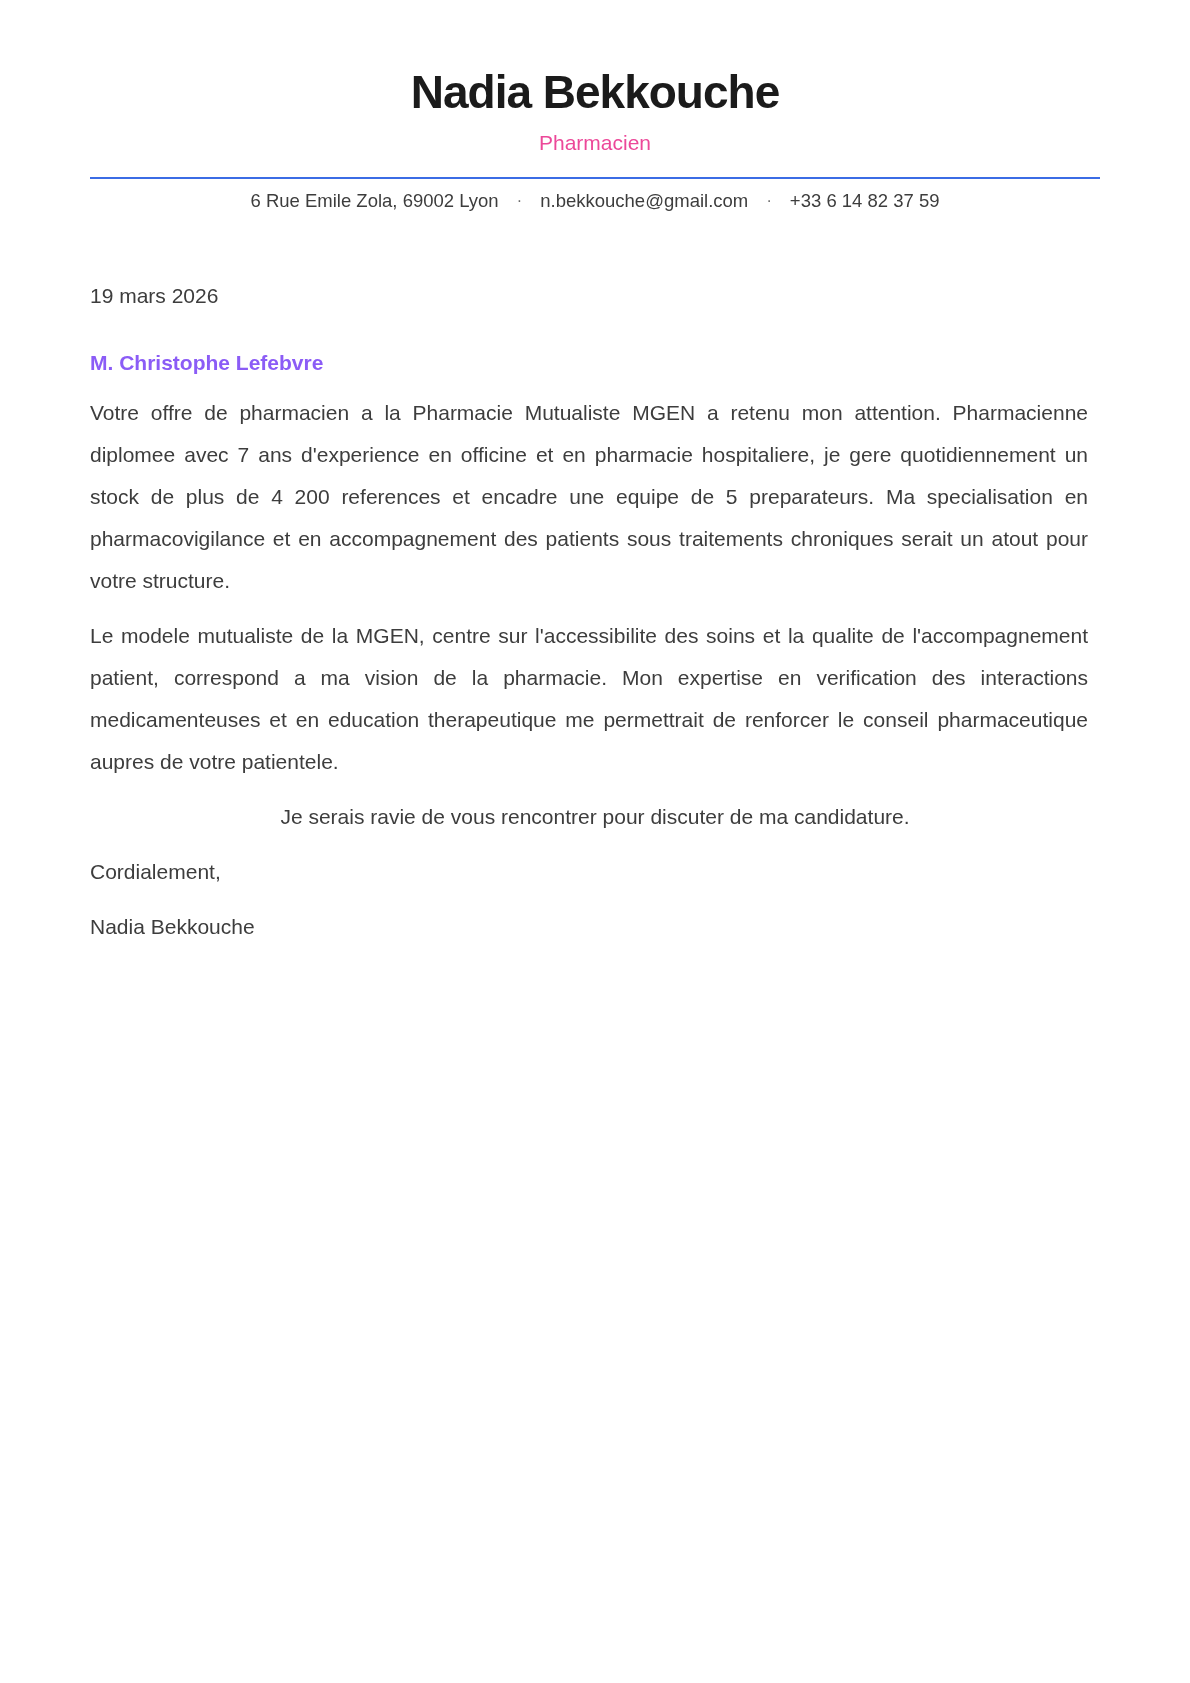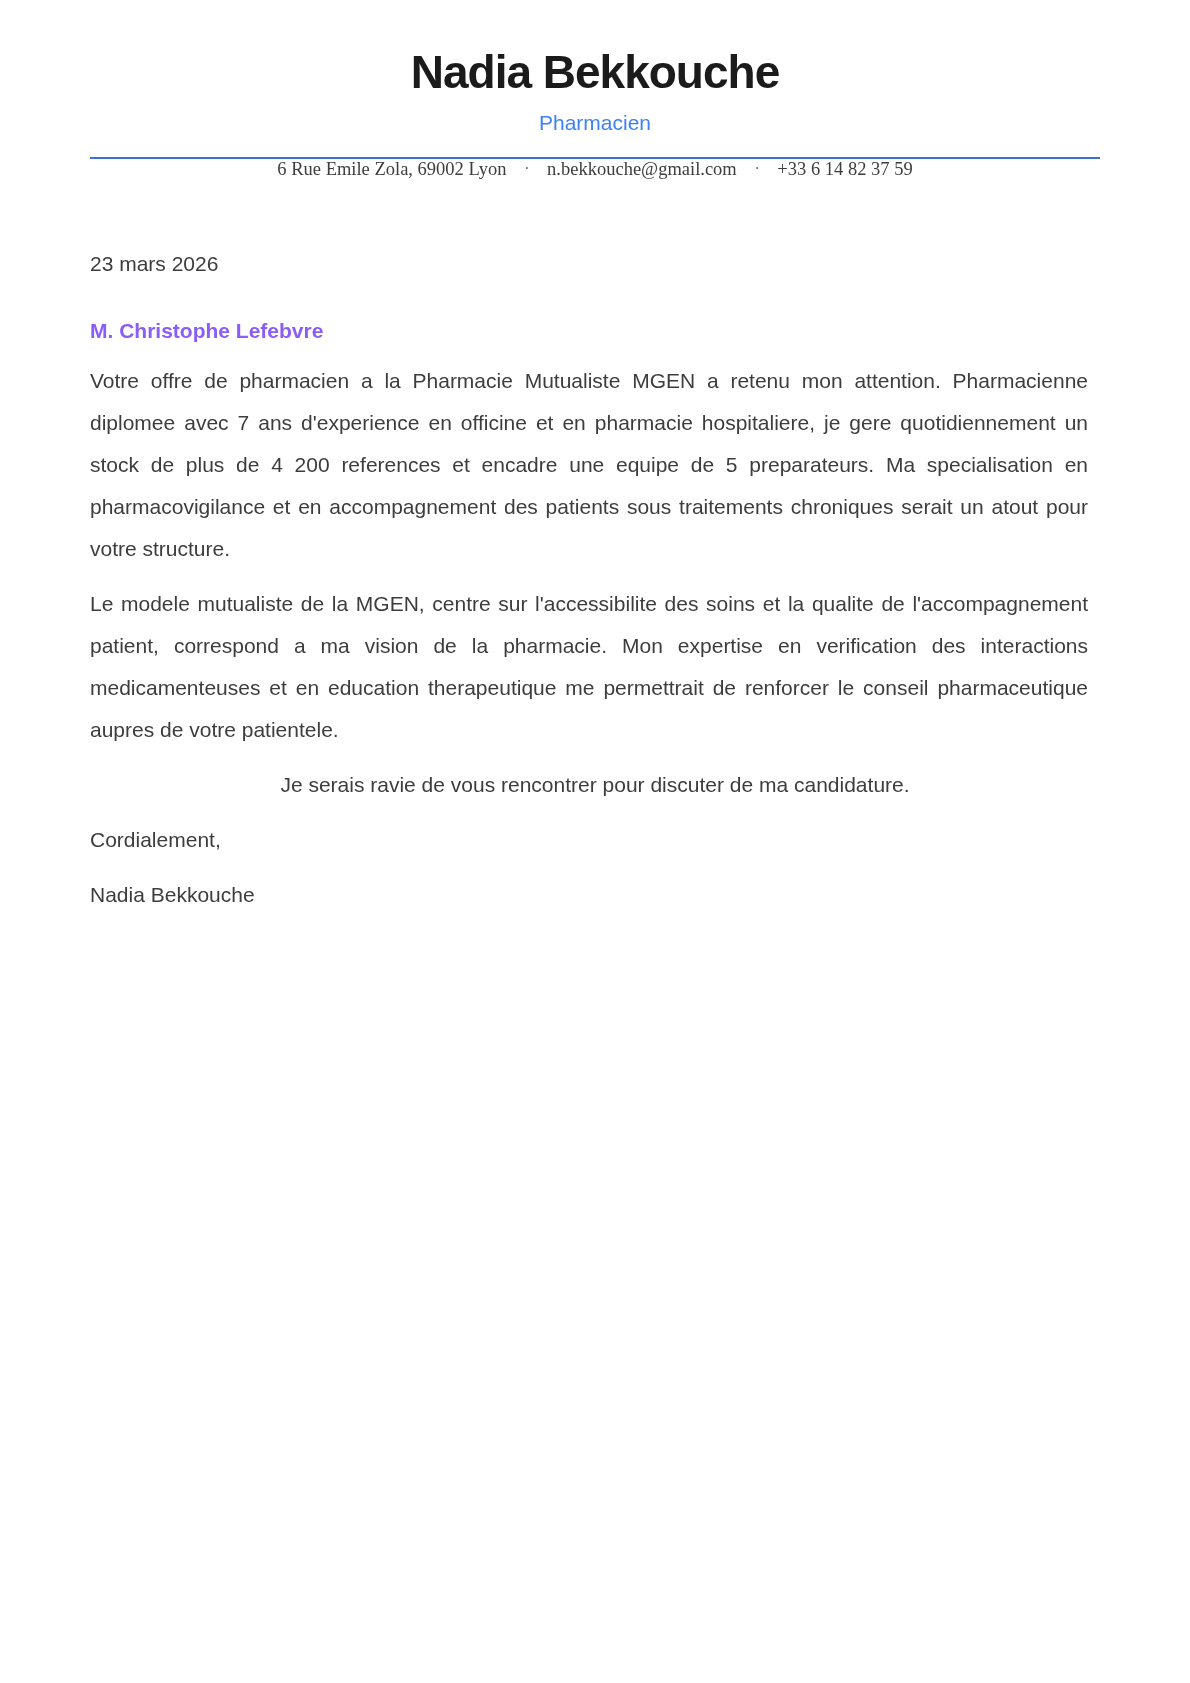--- a/index.html
+++ b/index.html
@@ -10,52 +10,52 @@
   }
   .page {
     position: relative;
     width: 1190px;
     height: 1503px;
     margin: 0 auto;
     background: #ffffff;
     font-family: "Liberation Sans", "DejaVu Sans", sans-serif;
     color: #3d3d3d;
     box-sizing: border-box;
-    padding: 46px 90px 0 90px;
+    padding: 66px 90px 0 90px;
     overflow: hidden;
   }
   
   .header {
     text-align: center;
   }
   .header h1 {
     margin: 0;
     font-size: 46px;
     line-height: 1.15;
     font-weight: 700;
     letter-spacing: -1px;
     color: #1b1b1b;
   }
   .header .subtitle {
     margin-top: 12px;
     font-size: 21px;
-    color: #3b82f6;
+    color: #ec4899;
   }
   .header-rule {
     border: none;
     border-top: 2px solid #3b6ce5;
     margin: 22px 0 0 0;
     width: 100%;
   }
   .contact-line {
+    margin-top: 11px;
     text-align: center;
     font-size: 18.5px;
     color: #3d3d3d;
     white-space: nowrap;
-    font-family: Liberation Serif, serif;
   }
   .contact-line .sep {
     display: inline-block;
     margin: 0 13px;
     color: #6b6b6b;
     font-size: 16px;
     vertical-align: 1px;
   }
   
   .letter-body {
@@ -109,21 +109,21 @@
     <div class="contact-line">
       <span>6 Rue Emile Zola, 69002 Lyon</span>
       <span class="sep">·</span>
       <span>n.bekkouche@gmail.com</span>
       <span class="sep">·</span>
       <span>+33 6 14 82 37 59</span>
     </div>
   </header>
 
   <main class="letter-body">
-    <p class="date-line">23 mars 2026</p>
+    <p class="date-line">19 mars 2026</p>
 
     <div>
       <p class="recipient-name">M. Christophe Lefebvre</p>
     </div>
 
 
     <p class="para">Votre offre de pharmacien a la Pharmacie Mutualiste MGEN a retenu mon attention. Pharmacienne diplomee avec 7 ans d'experience en officine et en pharmacie hospitaliere, je gere quotidiennement un stock de plus de 4 200 references et encadre une equipe de 5 preparateurs. Ma specialisation en pharmacovigilance et en accompagnement des patients sous traitements chroniques serait un atout pour votre structure.</p>
     <p class="para">Le modele mutualiste de la MGEN, centre sur l'accessibilite des soins et la qualite de l'accompagnement patient, correspond a ma vision de la pharmacie. Mon expertise en verification des interactions medicamenteuses et en education therapeutique me permettrait de renforcer le conseil pharmaceutique aupres de votre patientele.</p>
     <p class="single">Je serais ravie de vous rencontrer pour discuter de ma candidature.</p>
 

